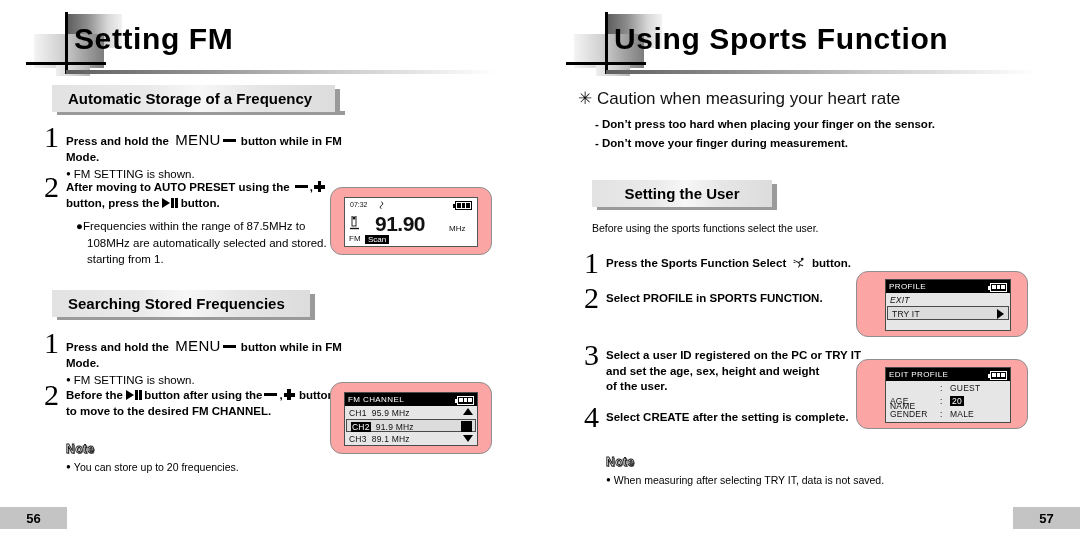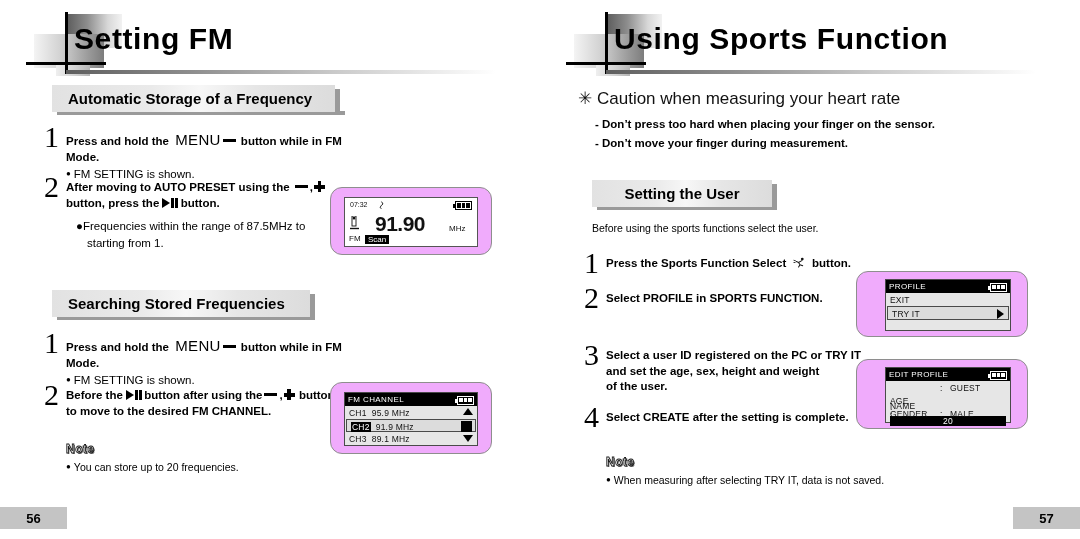--- a/index.html
+++ b/index.html
@@ -84,21 +84,21 @@
     font-size: 12px; font-weight: bold; color: #fff; letter-spacing: .5px;
     -webkit-text-stroke: 0.9px #1a1a1a;
     text-shadow: 1px 1px 0 #6b6b6b;
   }
   .note-item { font-size: 10.5px; color: #000; margin-top: 5px; }
   .note-item .dot { font-size: 8px; vertical-align: 2px; margin-right: 3px; }
 
   
   .device {
     position: absolute;
-    background: #f0abfc;
+    background: #fca5a5;
     border: 1.6px solid #8e8e8e;
     border-radius: 12px;
   }
   .lcd {
     position: absolute;
     background: #e6e6e6;
     border: 1.4px solid #4a4a4a;
   }
   .lcd-plain { background:#ffffff; }
 
@@ -189,20 +189,21 @@
           <span>After moving to AUTO PRESET using the</span>
           <span class="minus"></span><span>,</span><span class="plus"></span>
         </div>
         <div class="step-head">
           <span>button, press the</span>
           <span class="playpause"></span>
           <span>button.</span>
         </div>
         <div class="sub" style="margin-top:7px; margin-left:10px;">
           <div><span class="dot">●</span><span>Frequencies within the range of 87.5MHz to</span></div>
+          <div style="padding-left:11px;">108MHz are automatically selected and stored.</div>
           <div style="padding-left:11px;">starting from 1.</div>
         </div>
       </div>
     </div>
 
     <div class="device" style="left:330px; top:187px; width:162px; height:68px;">
       <div class="lcd lcd-plain" style="left:13px; top:9px; width:134px; height:50px; background:#fff; border-color:#555;">
         <div style="position:absolute; left:5px; top:3px; font-size:7px; color:#111;">07:32</div>
         <svg style="position:absolute; left:33px; top:3px;" width="7" height="8" viewBox="0 0 7 8">
           <path d="M3.5 0.6 L5 3 L3.5 4.2 L2 6.5 L3.5 7.6" stroke="#111" stroke-width="0.9" fill="none"></path>
@@ -368,21 +369,21 @@
     <div class="device" style="left:316px; top:271px; width:172px; height:66px;">
       <div class="lcd" style="left:28px; top:7px; width:126px; height:52px;">
         <div class="lcd-titlebar">
           <span>PROFILE</span>
           <span class="batt">
               <i></i>
               <i></i>
               <i></i>
             </span>
         </div>
-        <div class="lcd-row" style="height:13px;">
+        <div class="lcd-row" style="height:13px;font-style:italic;">
           <span>EXIT</span>
         </div>
         <div class="lcd-row boxed" style="height:14px; margin:0 1px;">
           <span>TRY IT</span>
           <span class="arrow-right"></span>
         </div>
       </div>
     </div>
 
     <div class="device" style="left:316px; top:359px; width:172px; height:70px;">
@@ -393,21 +394,21 @@
               <i></i>
               <i></i>
               <i></i>
             </span>
         </div>
         <div class="lcd-row" style="height:13px; display:flex;">
           <span style="width:50px;margin-top:18px;">NAME</span>
           <span style="width:10px;">:</span>
           <span>GUEST</span>
         </div>
-        <div class="lcd-row" style="height:13px; display:flex;flex-direction:column;">
+        <div class="lcd-row" style="height:13px; display:flex;">
           <span style="width:50px;">AGE</span>
           <span style="width:10px;">:</span>
           <span class="hl">20</span>
         </div>
         <div class="lcd-row" style="height:13px; display:flex;">
           <span style="width:50px;">GENDER</span>
           <span style="width:10px;">:</span>
           <span>MALE</span>
         </div>
       </div>

